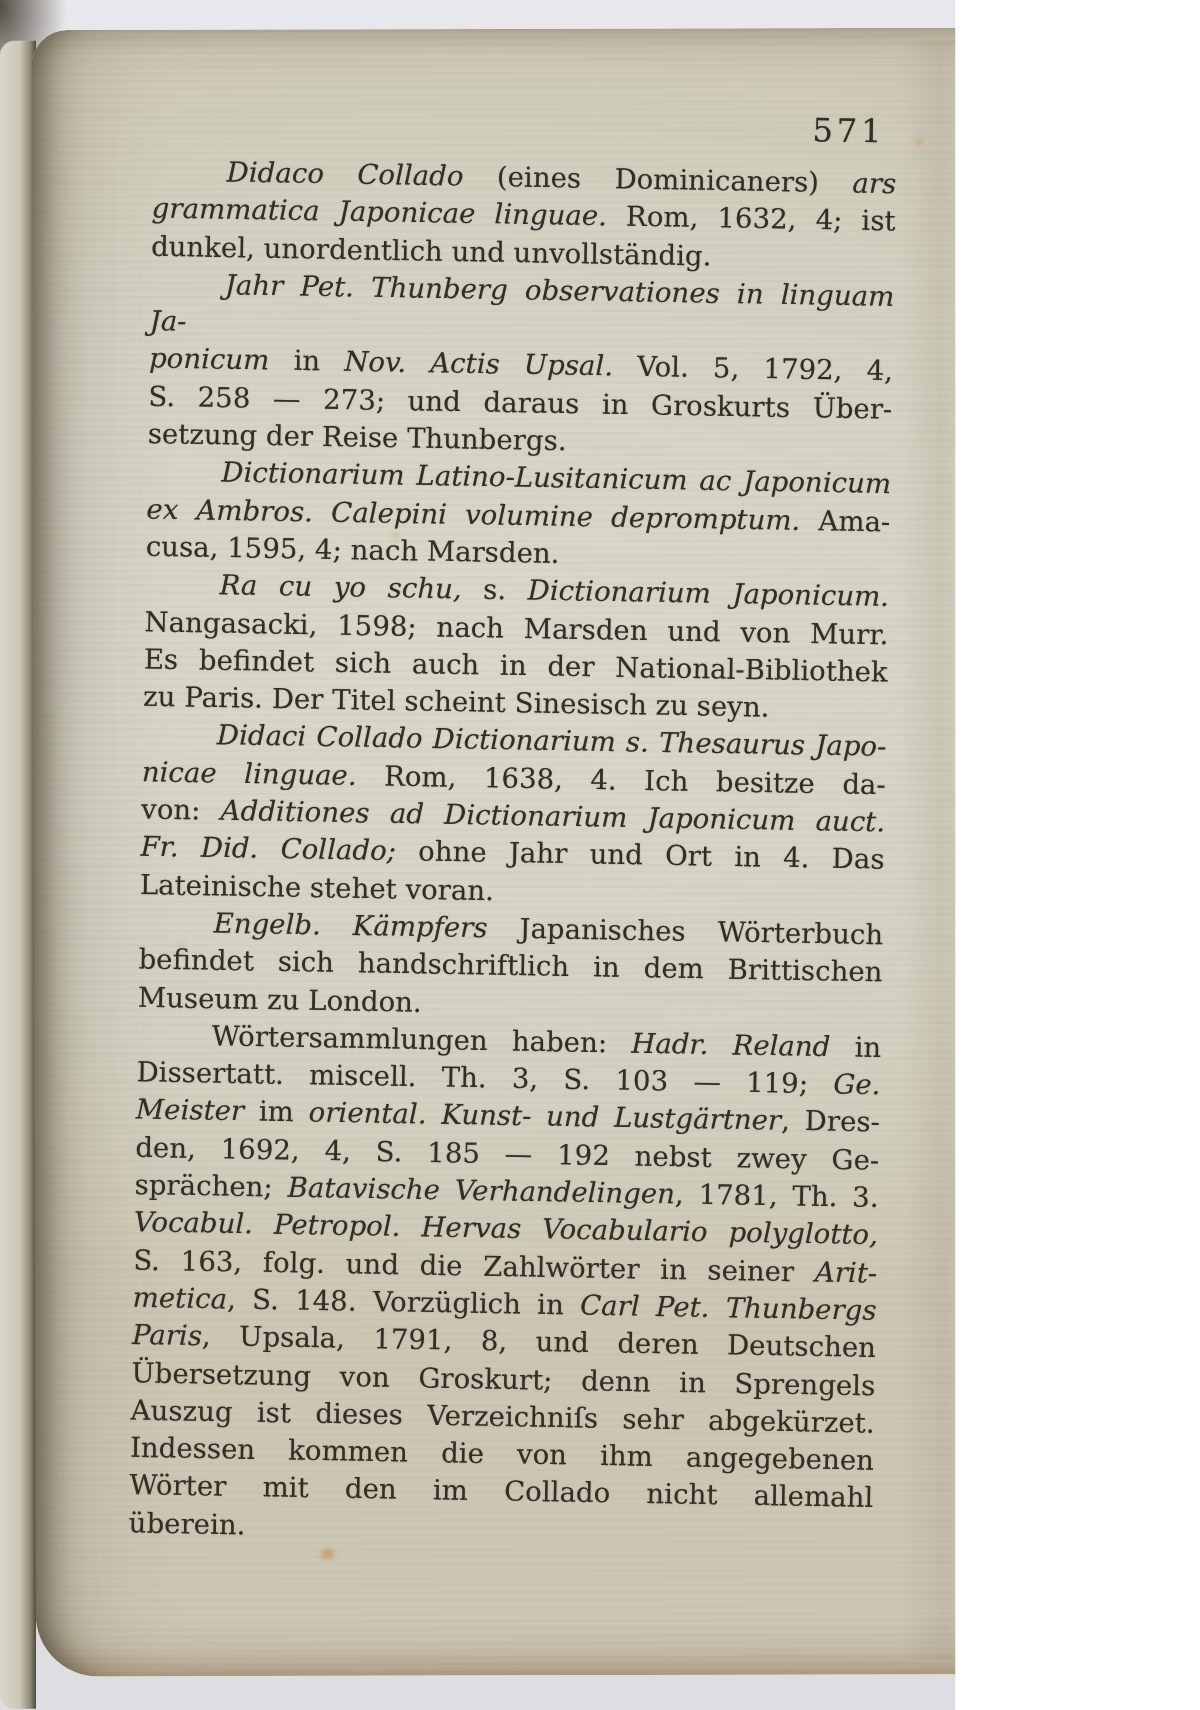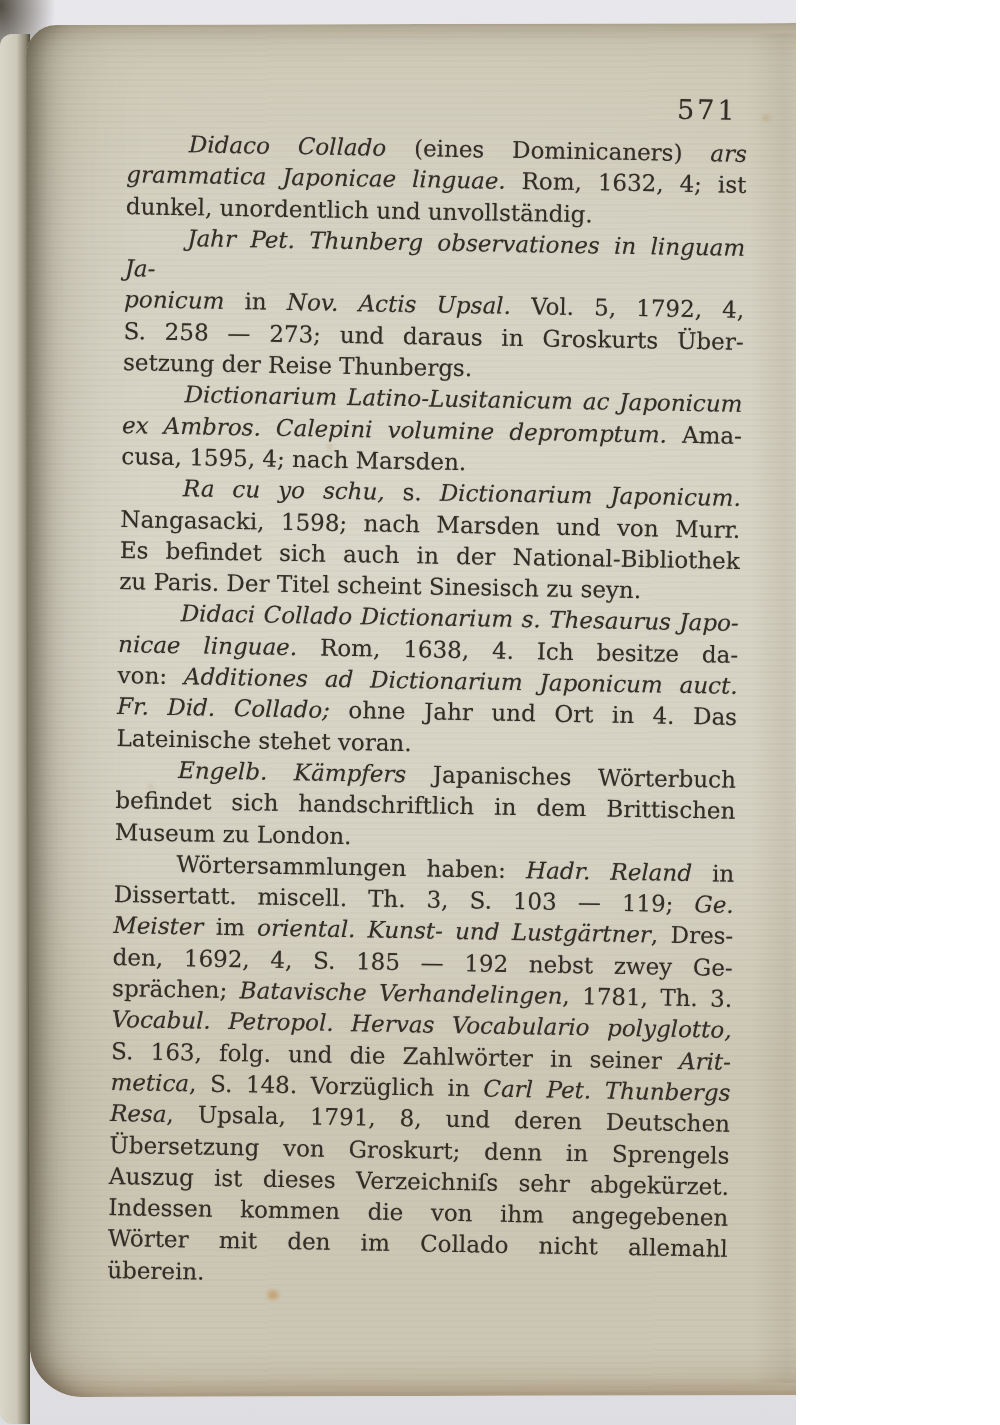--- a/index.html
+++ b/index.html
@@ -161,21 +161,21 @@
         <div class="tline"><span>befindet sich handschriftlich in dem Brittischen</span></div>
         <div class="tline last"><span>Museum zu London.</span></div>
         <div class="tline indent"><span>Wörtersammlungen haben: </span><span class="it">Hadr. Reland</span><span> in</span></div>
         <div class="tline"><span>Dissertatt. miscell. Th. 3, S. 103 — 119; </span><span class="it">Ge.</span></div>
         <div class="tline"><span class="it">Meister</span><span> im </span><span class="it">oriental. Kunst- und Lustgärtner</span><span>, Dres-</span></div>
         <div class="tline"><span>den, 1692, 4, S. 185 — 192 nebst zwey Ge-</span></div>
         <div class="tline"><span>sprächen; </span><span class="it">Batavische Verhandelingen</span><span>, 1781, Th. 3.</span></div>
         <div class="tline"><span class="it">Vocabul. Petropol. Hervas Vocabulario polyglotto,</span></div>
         <div class="tline"><span>S. 163, folg. und die Zahlwörter in seiner </span><span class="it">Arit-</span></div>
         <div class="tline"><span class="it">metica</span><span>, S. 148. Vorzüglich in </span><span class="it">Carl Pet. Thunbergs</span></div>
-        <div class="tline"><span class="it">Resa</span><span>, Upsala, 1791, 8, und deren Deutschen</span></div>
+        <div class="tline"><span class="it">Paris</span><span>, Upsala, 1791, 8, und deren Deutschen</span></div>
         <div class="tline"><span>Übersetzung von Groskurt; denn in Sprengels</span></div>
         <div class="tline"><span>Auszug ist dieses Verzeichniſs sehr abgekürzet.</span></div>
         <div class="tline"><span>Indessen kommen die von ihm angegebenen</span></div>
         <div class="tline"><span>Wörter mit den im Collado nicht allemahl</span></div>
         <div class="tline last"><span>überein.</span></div>
       </div>
   </div>
 
   <div class="fore-edge"></div>
   <div class="endpaper"></div>

